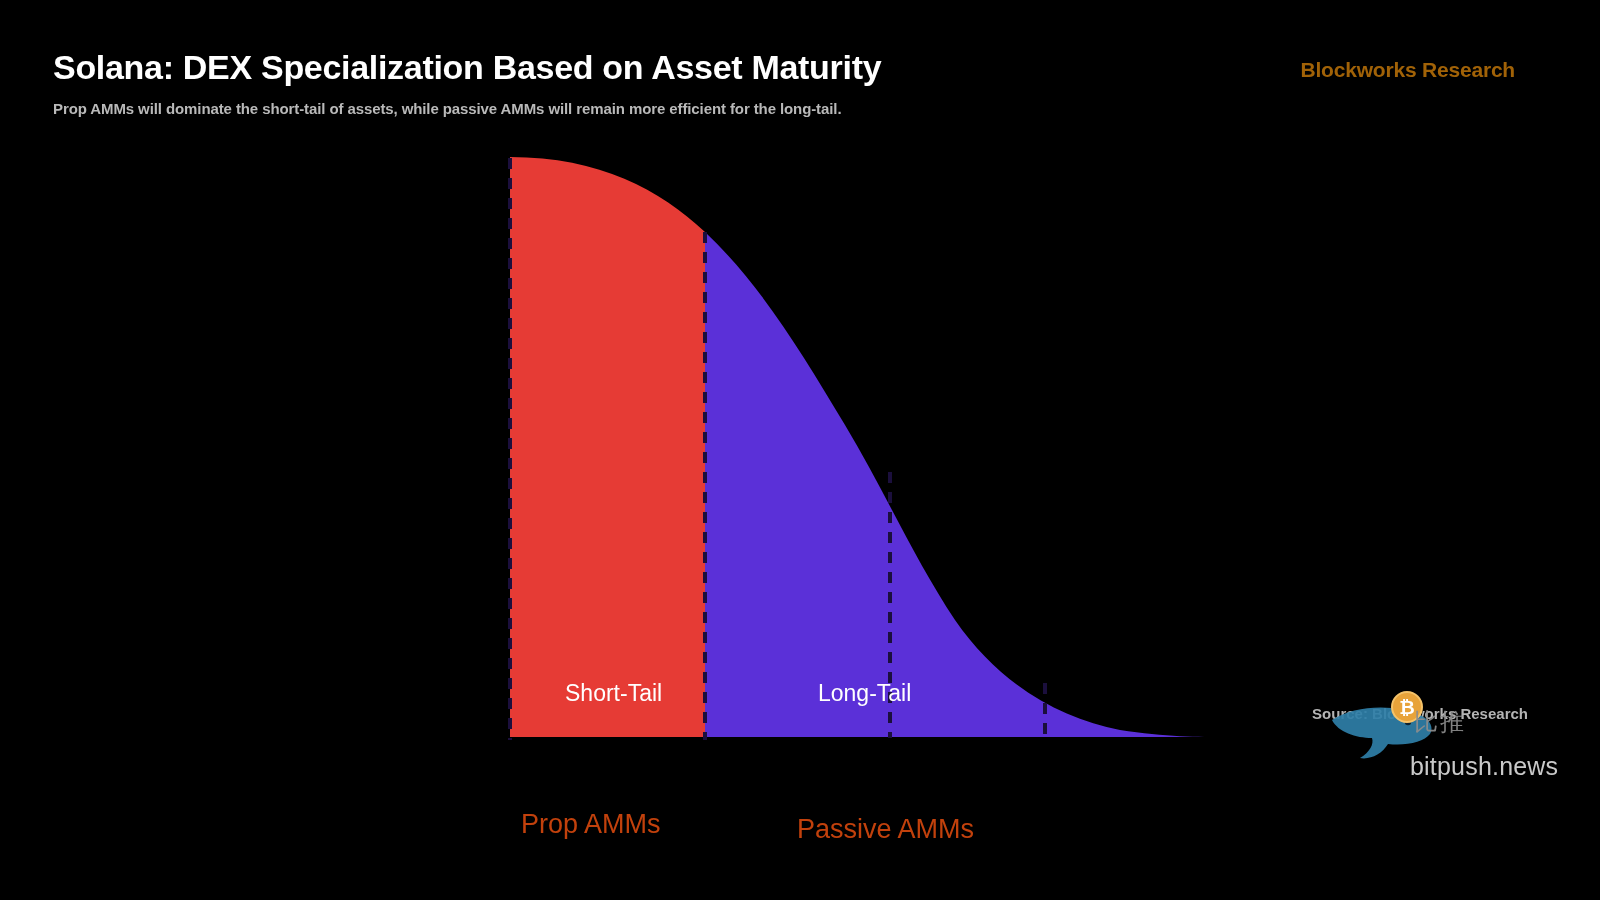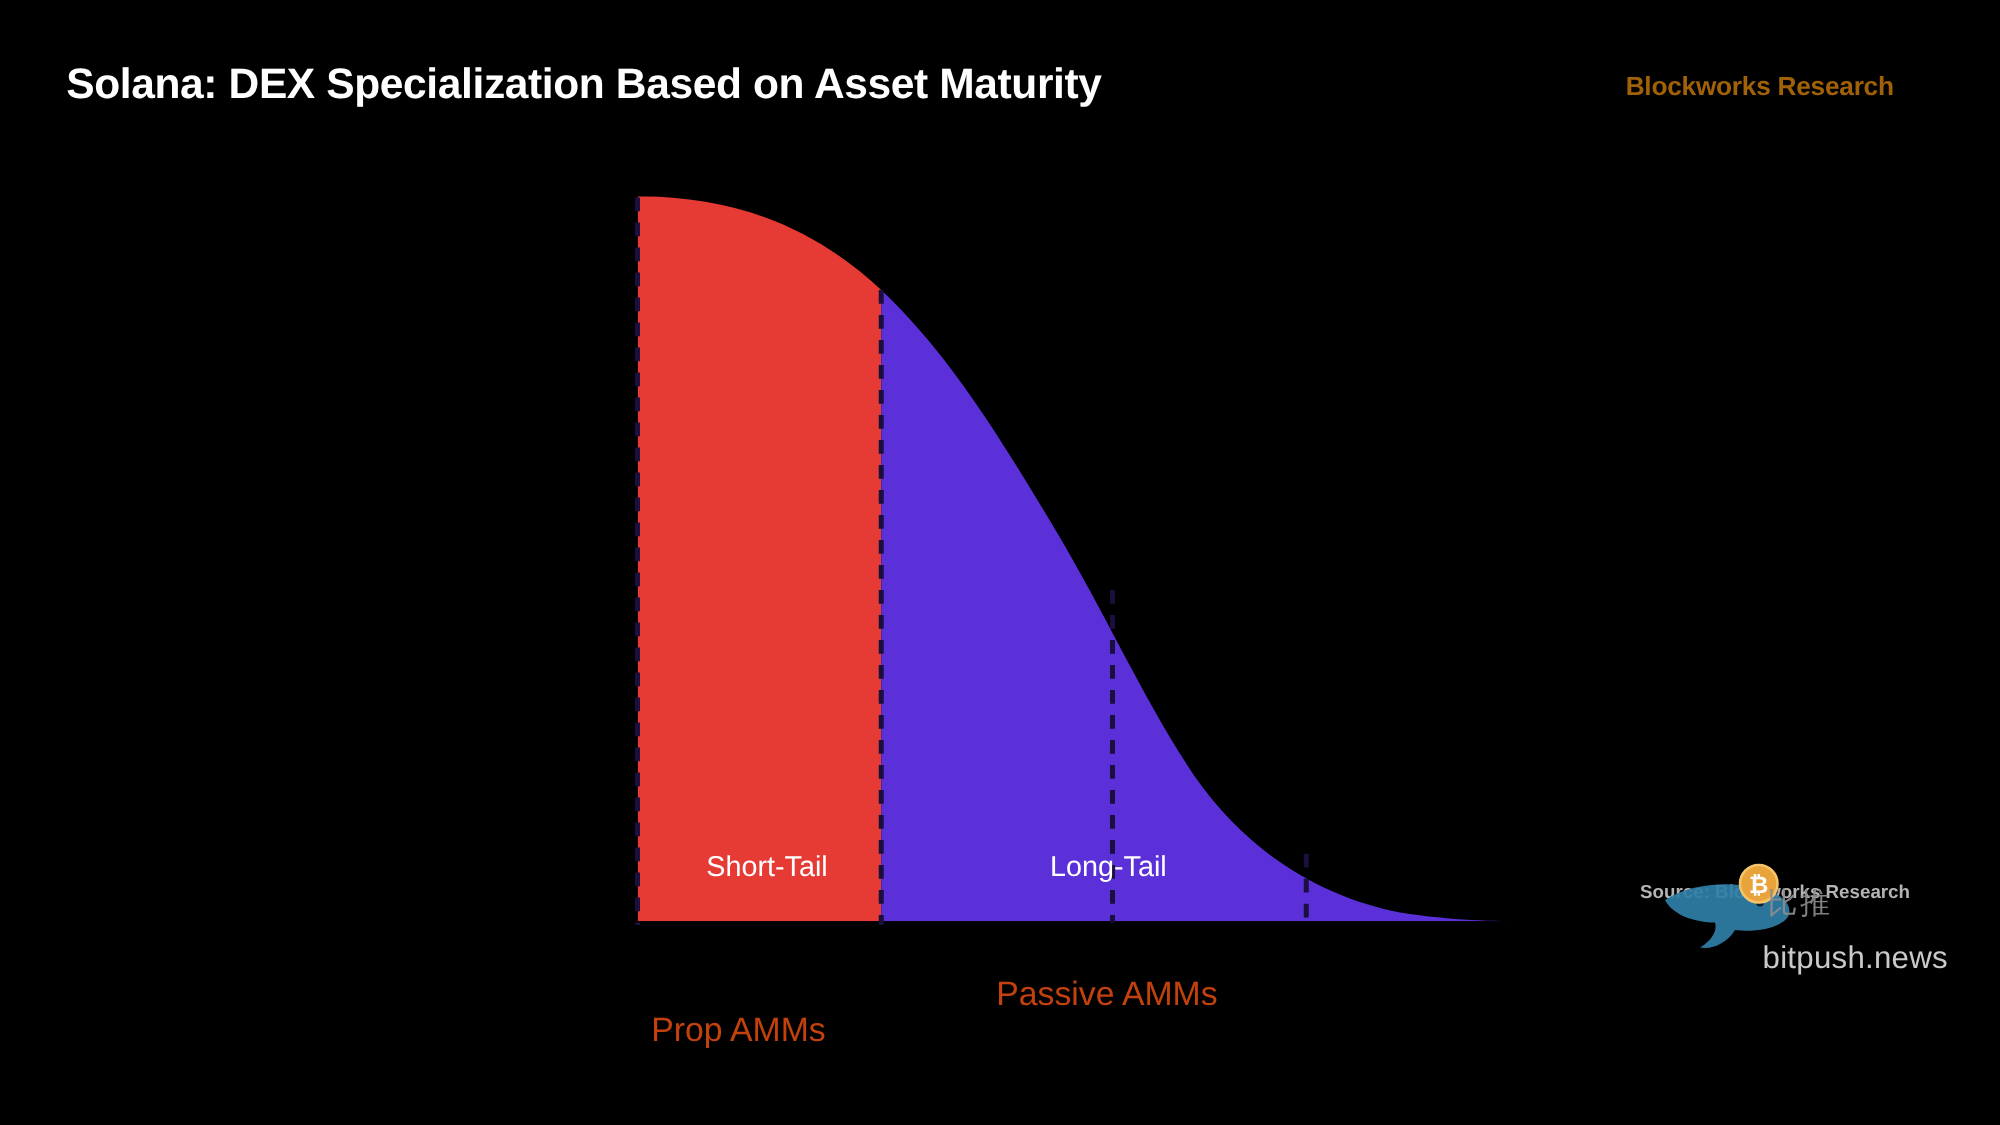--- a/index.html
+++ b/index.html
@@ -30,30 +30,30 @@
 
   
   #chart { position:absolute; left:0; top:0; width:1600px; height:900px; }
 
   .region-label {
     position:absolute;
     font-size:23px; color:#ffffff; font-weight:400;
     white-space:nowrap; pointer-events:none;
   }
   #lbl-short { left:565px; top:680px; }
-  #lbl-long  { left:840px; top:680px; }
+  #lbl-long  { left:818px; top:680px; }
 
   .axis-label {
     position:absolute;
     font-size:27px; color:#c2410c; font-weight:400;
     white-space:nowrap;
     margin-top:48px;
   }
   #ax-prop    { left:521px; top:761px; }
-  #ax-passive { left:797px; top:732px; }
+  #ax-passive { left:797px; top:766px; }
 
   
   .source {
     position:absolute; right:72px; bottom:66px;
     font-size:15px; font-weight:bold; color:#b4b4b4;
     white-space:nowrap;
   }
 
   
   #watermark {
@@ -72,20 +72,21 @@
     letter-spacing:0.2px;
   }
   #wm-bird { position:absolute; left:8px; top:14px; }
 </style>
 </head>
 <body>
 
 <div id="stage">
 
   <div class="title">Solana: DEX Specialization Based on Asset Maturity</div>
+  <div class="subtitle">Prop AMMs will dominate the short-tail of assets, while passive AMMs will remain more efficient for the long-tail.</div>
   <div class="brand">Blockworks Research</div>
 
   <svg id="chart" viewBox="0 0 1600 900">
     <defs>
       <clipPath id="clipCurve">
 
         <path d="M510,157
                  C 600,157 660,190 705,232
                  C 760,284 800,350 845,425
                  C 885,492 915,560 955,620

